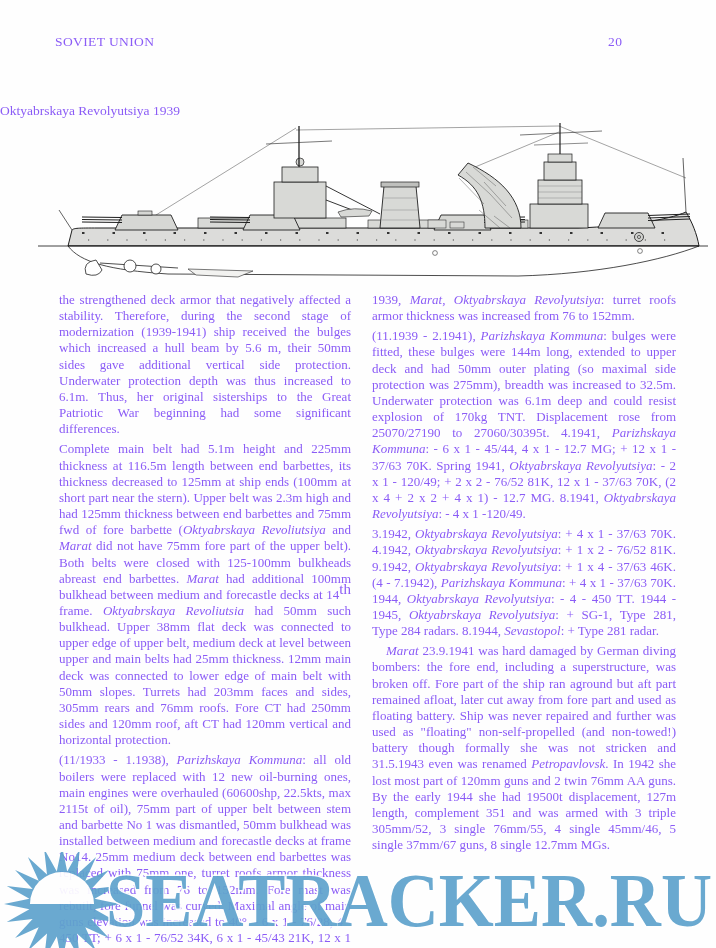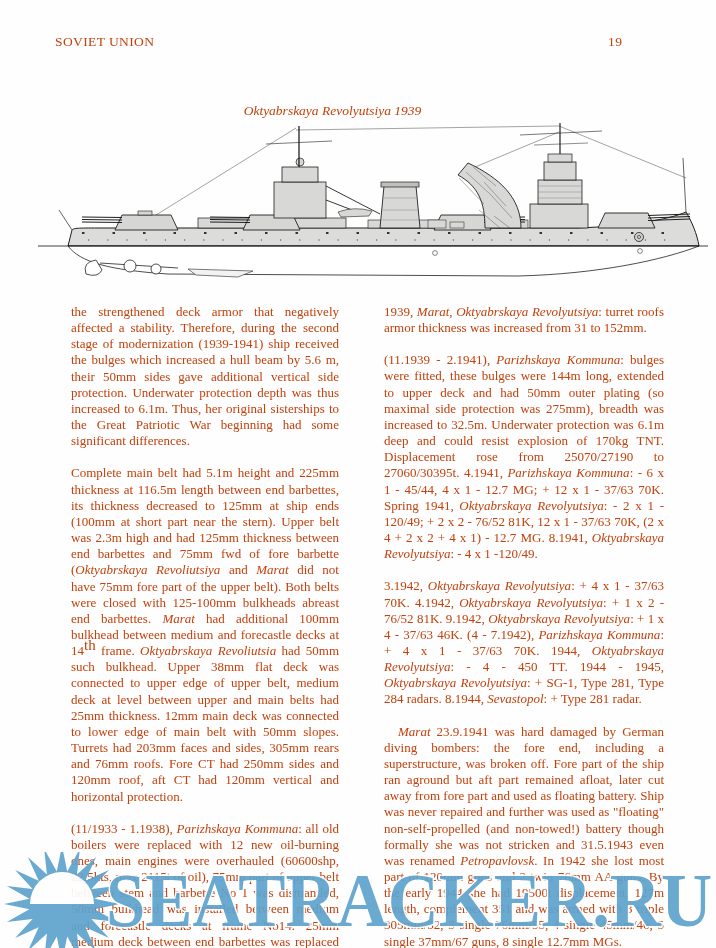--- a/index.html
+++ b/index.html
@@ -1,48 +1,48 @@
 <!DOCTYPE html>
 <html><head>
 <meta charset="utf-8">
 <style>
   html,body{margin:0;padding:0;background:#ffffff;}
   .page{
     position:relative;width:716px;height:948px;background:#fefefe;
-    overflow:hidden;font-family:"Liberation Serif","DejaVu Serif",serif;color:#c2410c;
+    overflow:hidden;font-family:"Liberation Serif","DejaVu Serif",serif;color:#8b5cf6;
   }
   
   .header{position:absolute;top:34px;left:55px;right:36px;height:18px;
     font-size:13.5px;letter-spacing:0.4px;}
   .header .pagenum{position:absolute;left:553px;top:0;}
   
-  .figcaption{position:absolute;top:103px;left:0;right:51px;text-align:center;
-    font-style:italic;font-size:13.5px;}
+  .figcaption{position:absolute;top:103px;left:0;right:51px;text-align:left;
+    font-size:13.5px;}
   .ship{position:absolute;top:120px;left:38px;width:670px;height:168px;}
   
   .columns{position:absolute;top:288px;left:55px;width:625px;display:flex;gap:13px;}
   .col{width:300px;font-size:13px;line-height:16.15px;text-align:justify;}
   .col.right{width:312px;}
-  .col p{margin:16px;}
+  .col p{margin:4px;}
   .col p.indent{text-indent:14px;}
   .col sup{font-size:15px;line-height:0;}
   
   .watermark{position:absolute;left:0;top:850px;width:672px;height:98px;
     pointer-events:none;opacity:0.93;}
   .wm-star{position:absolute;left:0;top:2px;width:124px;height:110px;}
   .wm-text{position:absolute;left:104px;top:6px;width:612px;height:84px;}
 </style>
 </head>
 <body>
 
 <div class="page">
 
   <div class="header">
     <span>SOVIET UNION</span>
-    <span class="pagenum">19</span>
+    <span class="pagenum">20</span>
   </div>
 
   <div class="figcaption">Oktyabrskaya Revolyutsiya 1939</div>
 
   <svg class="ship" viewBox="0 0 670 168" aria-hidden="true">
 
     <g stroke="#666" stroke-width="0.6" fill="none">
       <path d="M521,6 L258,10 M521,6 L648,58 M258,8 L110,100 M521,12 L430,50"></path>
     </g>
 
@@ -127,21 +127,21 @@
     <rect x="412" y="102" width="14" height="6" fill="#d8d9d6" stroke="#1f1f1f" stroke-width="0.5"></rect>
   </svg>
 
   <div class="columns">
     <div class="col">
         <p><span>the strengthened deck armor that negatively affected a stability. Therefore, during the second stage of modernization (1939-1941) ship received the bulges which increased a hull beam by 5.6 m, their 50mm sides gave additional vertical side protection. Underwater protection depth was thus increased to 6.1m. Thus, her original sisterships to the Great Patriotic War beginning had some significant differences.</span></p>
         <p><span>Complete main belt had 5.1m height and 225mm thickness at 116.5m length between end barbettes, its thickness decreased to 125mm at ship ends (100mm at short part near the stern). Upper belt was 2.3m high and had 125mm thickness between end barbettes and 75mm fwd of fore barbette (</span><i>Oktyabrskaya Revoliutsiya</i><span> and </span><i>Marat</i><span> did not have 75mm fore part of the upper belt). Both belts were closed with 125-100mm bulkheads abreast end barbettes. </span><i>Marat</i><span> had additional 100mm bulkhead between medium and forecastle decks at 14</span><sup>th</sup><span> frame. </span><i>Oktyabrskaya Revoliutsia</i><span> had 50mm such bulkhead. Upper 38mm flat deck was connected to upper edge of upper belt, medium deck at level between upper and main belts had 25mm thickness. 12mm main deck was connected to lower edge of main belt with 50mm slopes. Turrets had 203mm faces and sides, 305mm rears and 76mm roofs. Fore CT had 250mm sides and 120mm roof, aft CT had 120mm vertical and horizontal protection.</span></p>
         <p><span>(11/1933 - 1.1938), </span><i>Parizhskaya Kommuna</i><span>: all old boilers were replaced with 12 new oil-burning ones, main engines were overhauled (60600shp, 22.5kts, max 2115t of oil), 75mm part of upper belt between stem and barbette No 1 was dismantled, 50mm bulkhead was installed between medium and forecastle decks at frame No14. 25mm medium deck between end barbettes was replaced with 75mm one, turret roofs armor thickness was increased from 76 to 152mm. Fore mast was rebuilt, fore funnel was curved. Maximal angle of main guns elevation was increased to 40°. - 6 x 1 - 76/28, 4 - 450 TT; + 6 x 1 - 76/52 34K, 6 x 1 - 45/43 21K, 12 x 1 - 12.7 MG, 2 KOR-1 seaplanes (without catapult) instead of 1.</span></p>
       </div>
     <div class="col right">
-        <p><span>1939, </span><i>Marat</i><span>, </span><i>Oktyabrskaya Revolyutsiya</i><span>: turret roofs armor thickness was increased from 31 to 152mm.</span></p>
+        <p><span>1939, </span><i>Marat</i><span>, </span><i>Oktyabrskaya Revolyutsiya</i><span>: turret roofs armor thickness was increased from 76 to 152mm.</span></p>
         <p><span>(11.1939 - 2.1941), </span><i>Parizhskaya Kommuna</i><span>: bulges were fitted, these bulges were 144m long, extended to upper deck and had 50mm outer plating (so maximal side protection was 275mm), breadth was increased to 32.5m. Underwater protection was 6.1m deep and could resist explosion of 170kg TNT. Displacement rose from 25070/27190 to 27060/30395t. 4.1941, </span><i>Parizhskaya Kommuna</i><span>: - 6 x 1 - 45/44, 4 x 1 - 12.7 MG; + 12 x 1 - 37/63 70K. Spring 1941, </span><i>Oktyabrskaya Revolyutsiya</i><span>: - 2 x 1 - 120/49; + 2 x 2 - 76/52 81K, 12 x 1 - 37/63 70K, (2 x 4 + 2 x 2 + 4 x 1) - 12.7 MG. 8.1941, </span><i>Oktyabrskaya Revolyutsiya</i><span>: - 4 x 1 -120/49.</span></p>
         <p><span>3.1942, </span><i>Oktyabrskaya Revolyutsiya</i><span>: + 4 x 1 - 37/63 70K. 4.1942, </span><i>Oktyabrskaya Revolyutsiya</i><span>: + 1 x 2 - 76/52 81K. 9.1942, </span><i>Oktyabrskaya Revolyutsiya</i><span>: + 1 x 4 - 37/63 46K. (4 - 7.1942), </span><i>Parizhskaya Kommuna</i><span>: + 4 x 1 - 37/63 70K. 1944, </span><i>Oktyabrskaya Revolyutsiya</i><span>: - 4 - 450 TT. 1944 - 1945, </span><i>Oktyabrskaya Revolyutsiya</i><span>: + SG-1, Type 281, Type 284 radars. 8.1944, </span><i>Sevastopol</i><span>: + Type 281 radar.</span></p>
         <p class="indent"><i>Marat</i><span> 23.9.1941 was hard damaged by German diving bombers: the fore end, including a superstructure, was broken off. Fore part of the ship ran aground but aft part remained afloat, later cut away from fore part and used as floating battery. Ship was never repaired and further was used as "floating" non-self-propelled (and non-towed!) battery though formally she was not stricken and 31.5.1943 even was renamed </span><i>Petropavlovsk</i><span>. In 1942 she lost most part of 120mm guns and 2 twin 76mm AA guns. By the early 1944 she had 19500t displacement, 127m length, complement 351 and was armed with 3 triple 305mm/52, 3 single 76mm/55, 4 single 45mm/46, 5 single 37mm/67 guns, 8 single 12.7mm MGs.</span></p>
       </div>
   </div>
 
   <div class="watermark">
     <svg class="wm-star" viewBox="0 0 124 110" aria-hidden="true">
       <polygon id="star-poly" points="62.0,-6.0 67.2,19.4 79.9,-3.2 77.0,22.6 96.1,5.1 85.3,28.7 108.9,17.9 91.4,37.0 117.2,34.1 94.6,46.8 120.0,52.0 94.6,57.2 117.2,69.9 91.4,67.0 108.9,86.1 85.3,75.3 96.1,98.9 77.0,81.4 79.9,107.2 67.2,84.6 62.0,110.0 56.8,84.6 44.1,107.2 47.0,81.4 27.9,98.9 38.7,75.3 15.1,86.1 32.6,67.0 6.8,69.9 29.4,57.2 4.0,52.0 29.4,46.8 6.8,34.1 32.6,37.0 15.1,17.9 38.7,28.7 27.9,5.1 47.0,22.6 44.1,-3.2 56.8,19.4" fill="#5fa3cd"></polygon>
       <path d="M30,52 A32,32 0 0 1 94,52 Z" fill="#ffffff"></path>

